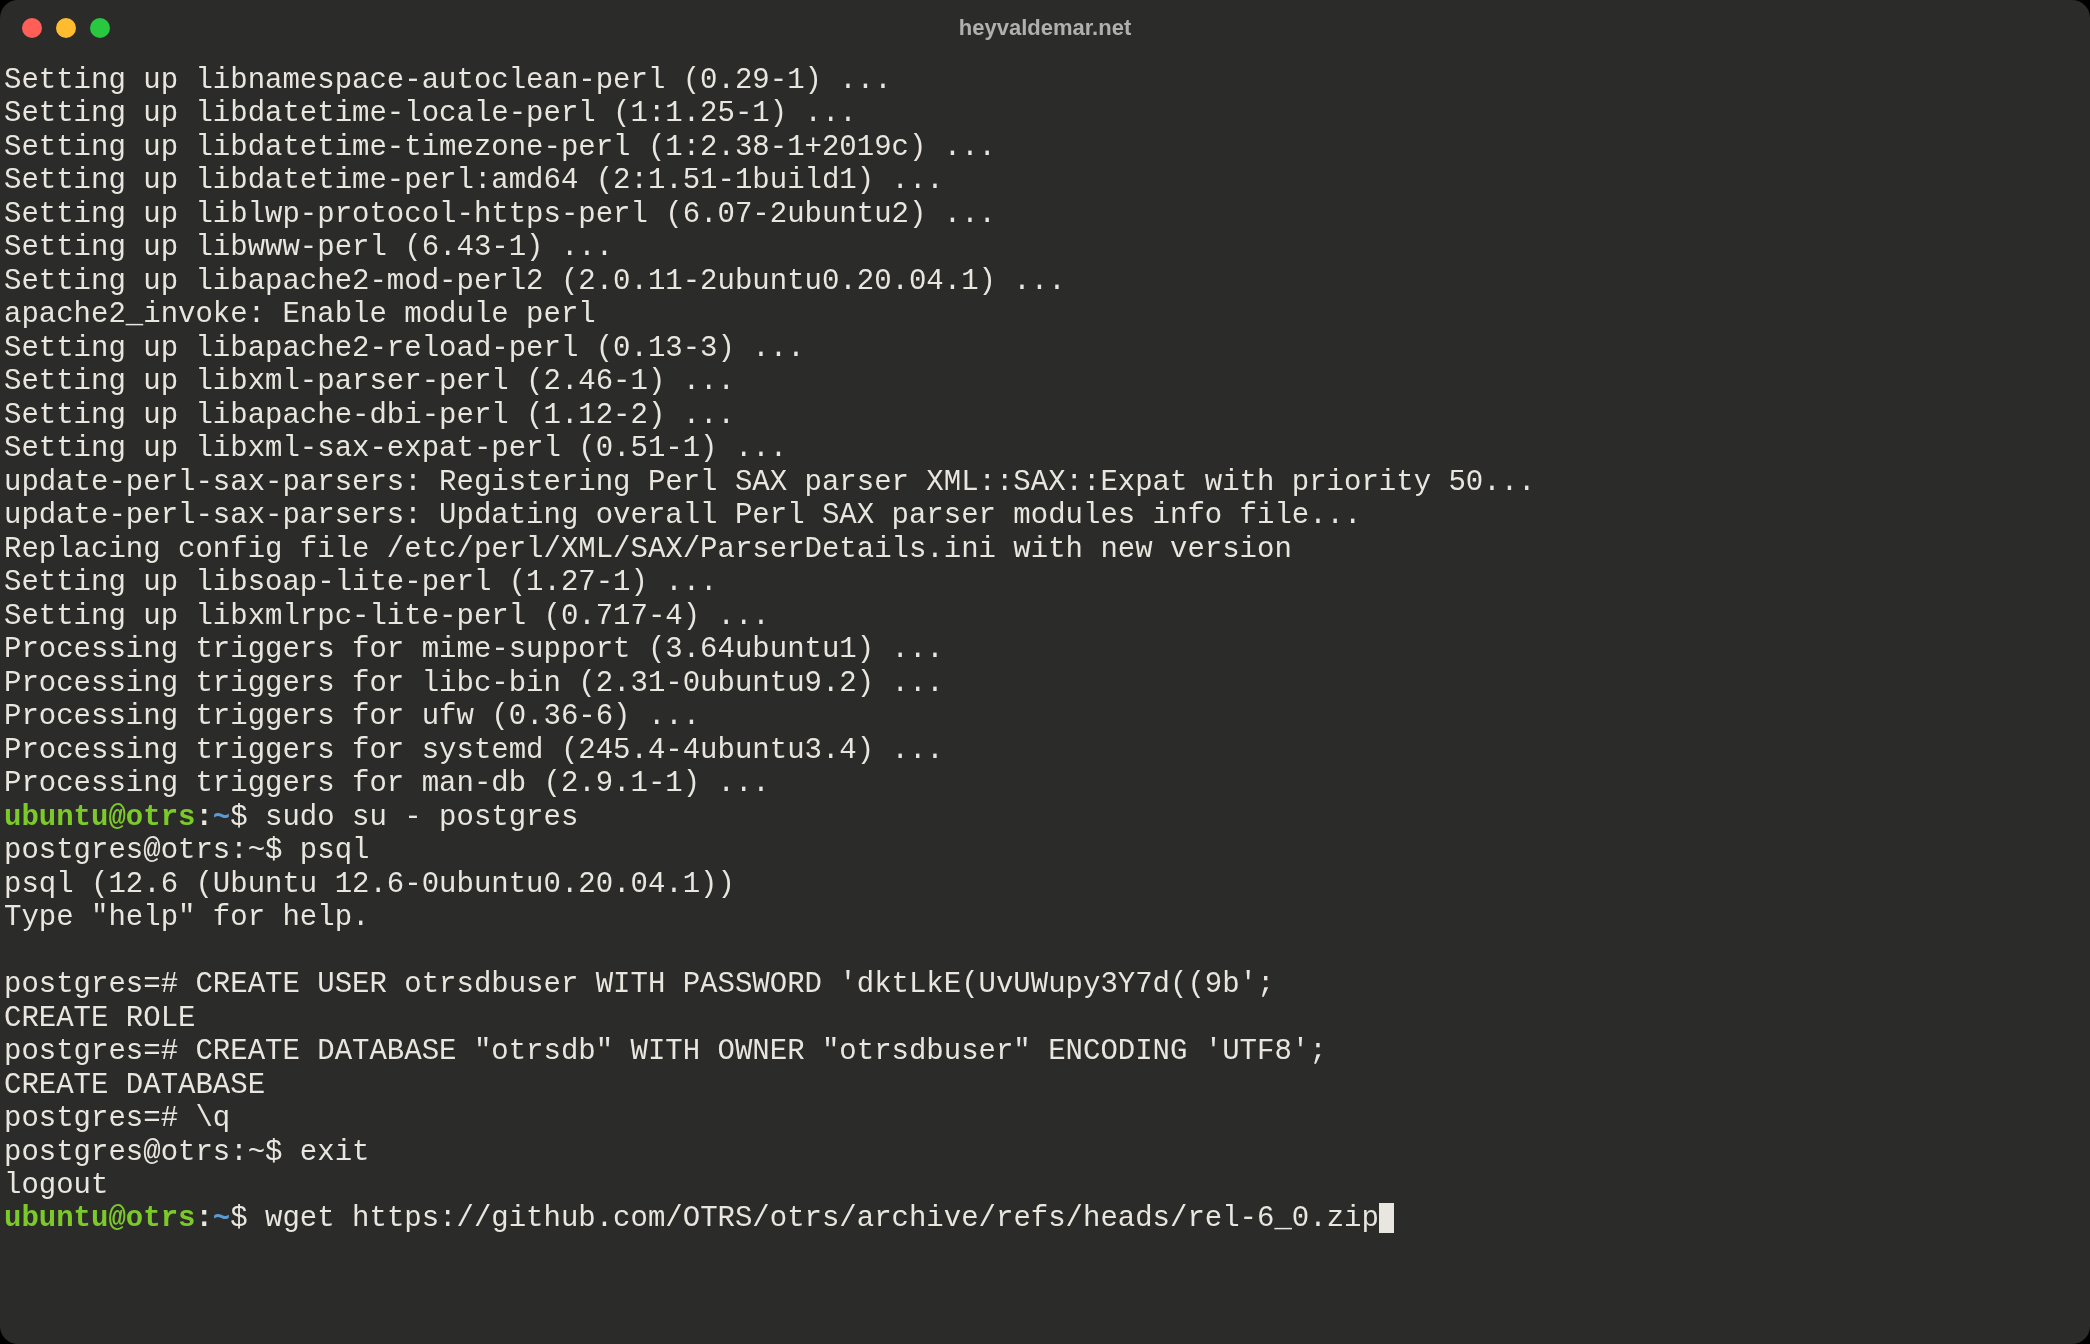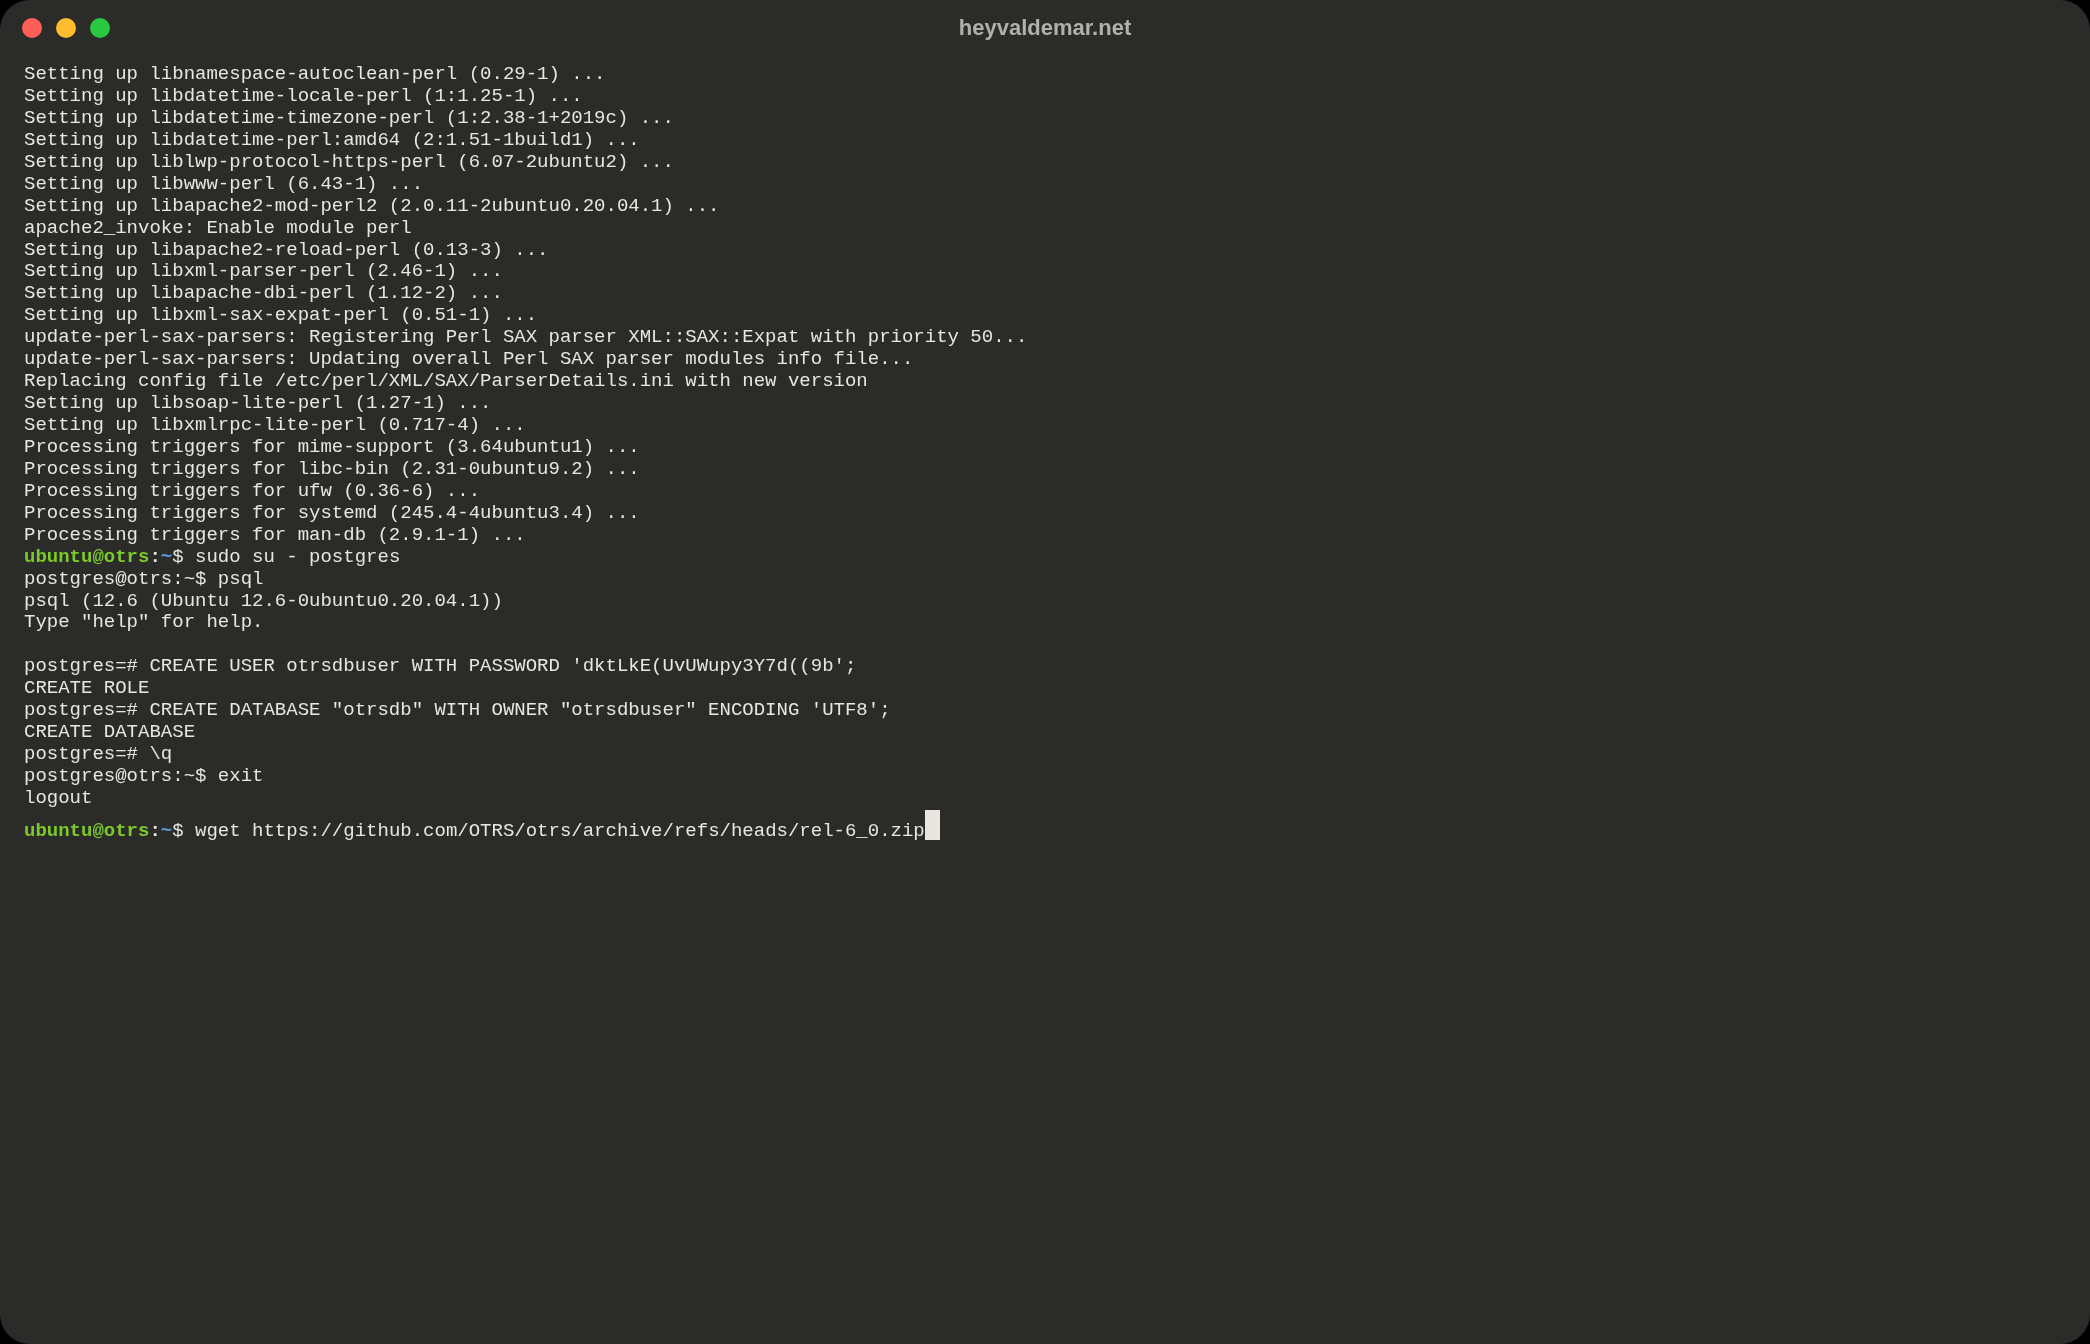--- a/index.html
+++ b/index.html
@@ -9,21 +9,21 @@
     width: 2090px;
     height: 1344px;
   }
   .window {
     position: absolute;
     left: 0;
     top: 0;
     width: 2090px;
     height: 1344px;
     background: #2b2b29;
-    border-radius: 30px;
+    border-radius: 18px;
     box-sizing: border-box;
     overflow: hidden;
     font-family: "Menlo", "Consolas", "Courier New", monospace;
   }
   .titlebar {
     height: 56px;
     display: flex;
     align-items: center;
     padding-left: 22px;
     position: relative;
@@ -45,22 +45,22 @@
     left: 0;
     right: 0;
     text-align: center;
     color: #b0b0ad;
     font-family: -apple-system, "Helvetica Neue", Arial, sans-serif;
     font-size: 22px;
     font-weight: 600;
     pointer-events: none;
   }
   .terminal {
-    padding: 8px 10px 10px 24px;
-    font-size: 19px;
+    padding: 8px 10px 10px 4px;
+    font-size: 29px;
     line-height: 1.155;
     color: #e8e6df;
     white-space: pre;
     letter-spacing: 0px;
   }
   .prompt-user { color: #7cc92a; font-weight: bold; }
   .prompt-sep  { color: #e8e6df; font-weight: bold; }
   .prompt-path { color: #5a9bd4; font-weight: bold; }
   .prompt-dollar { color: #e8e6df; }
   .cursor {

